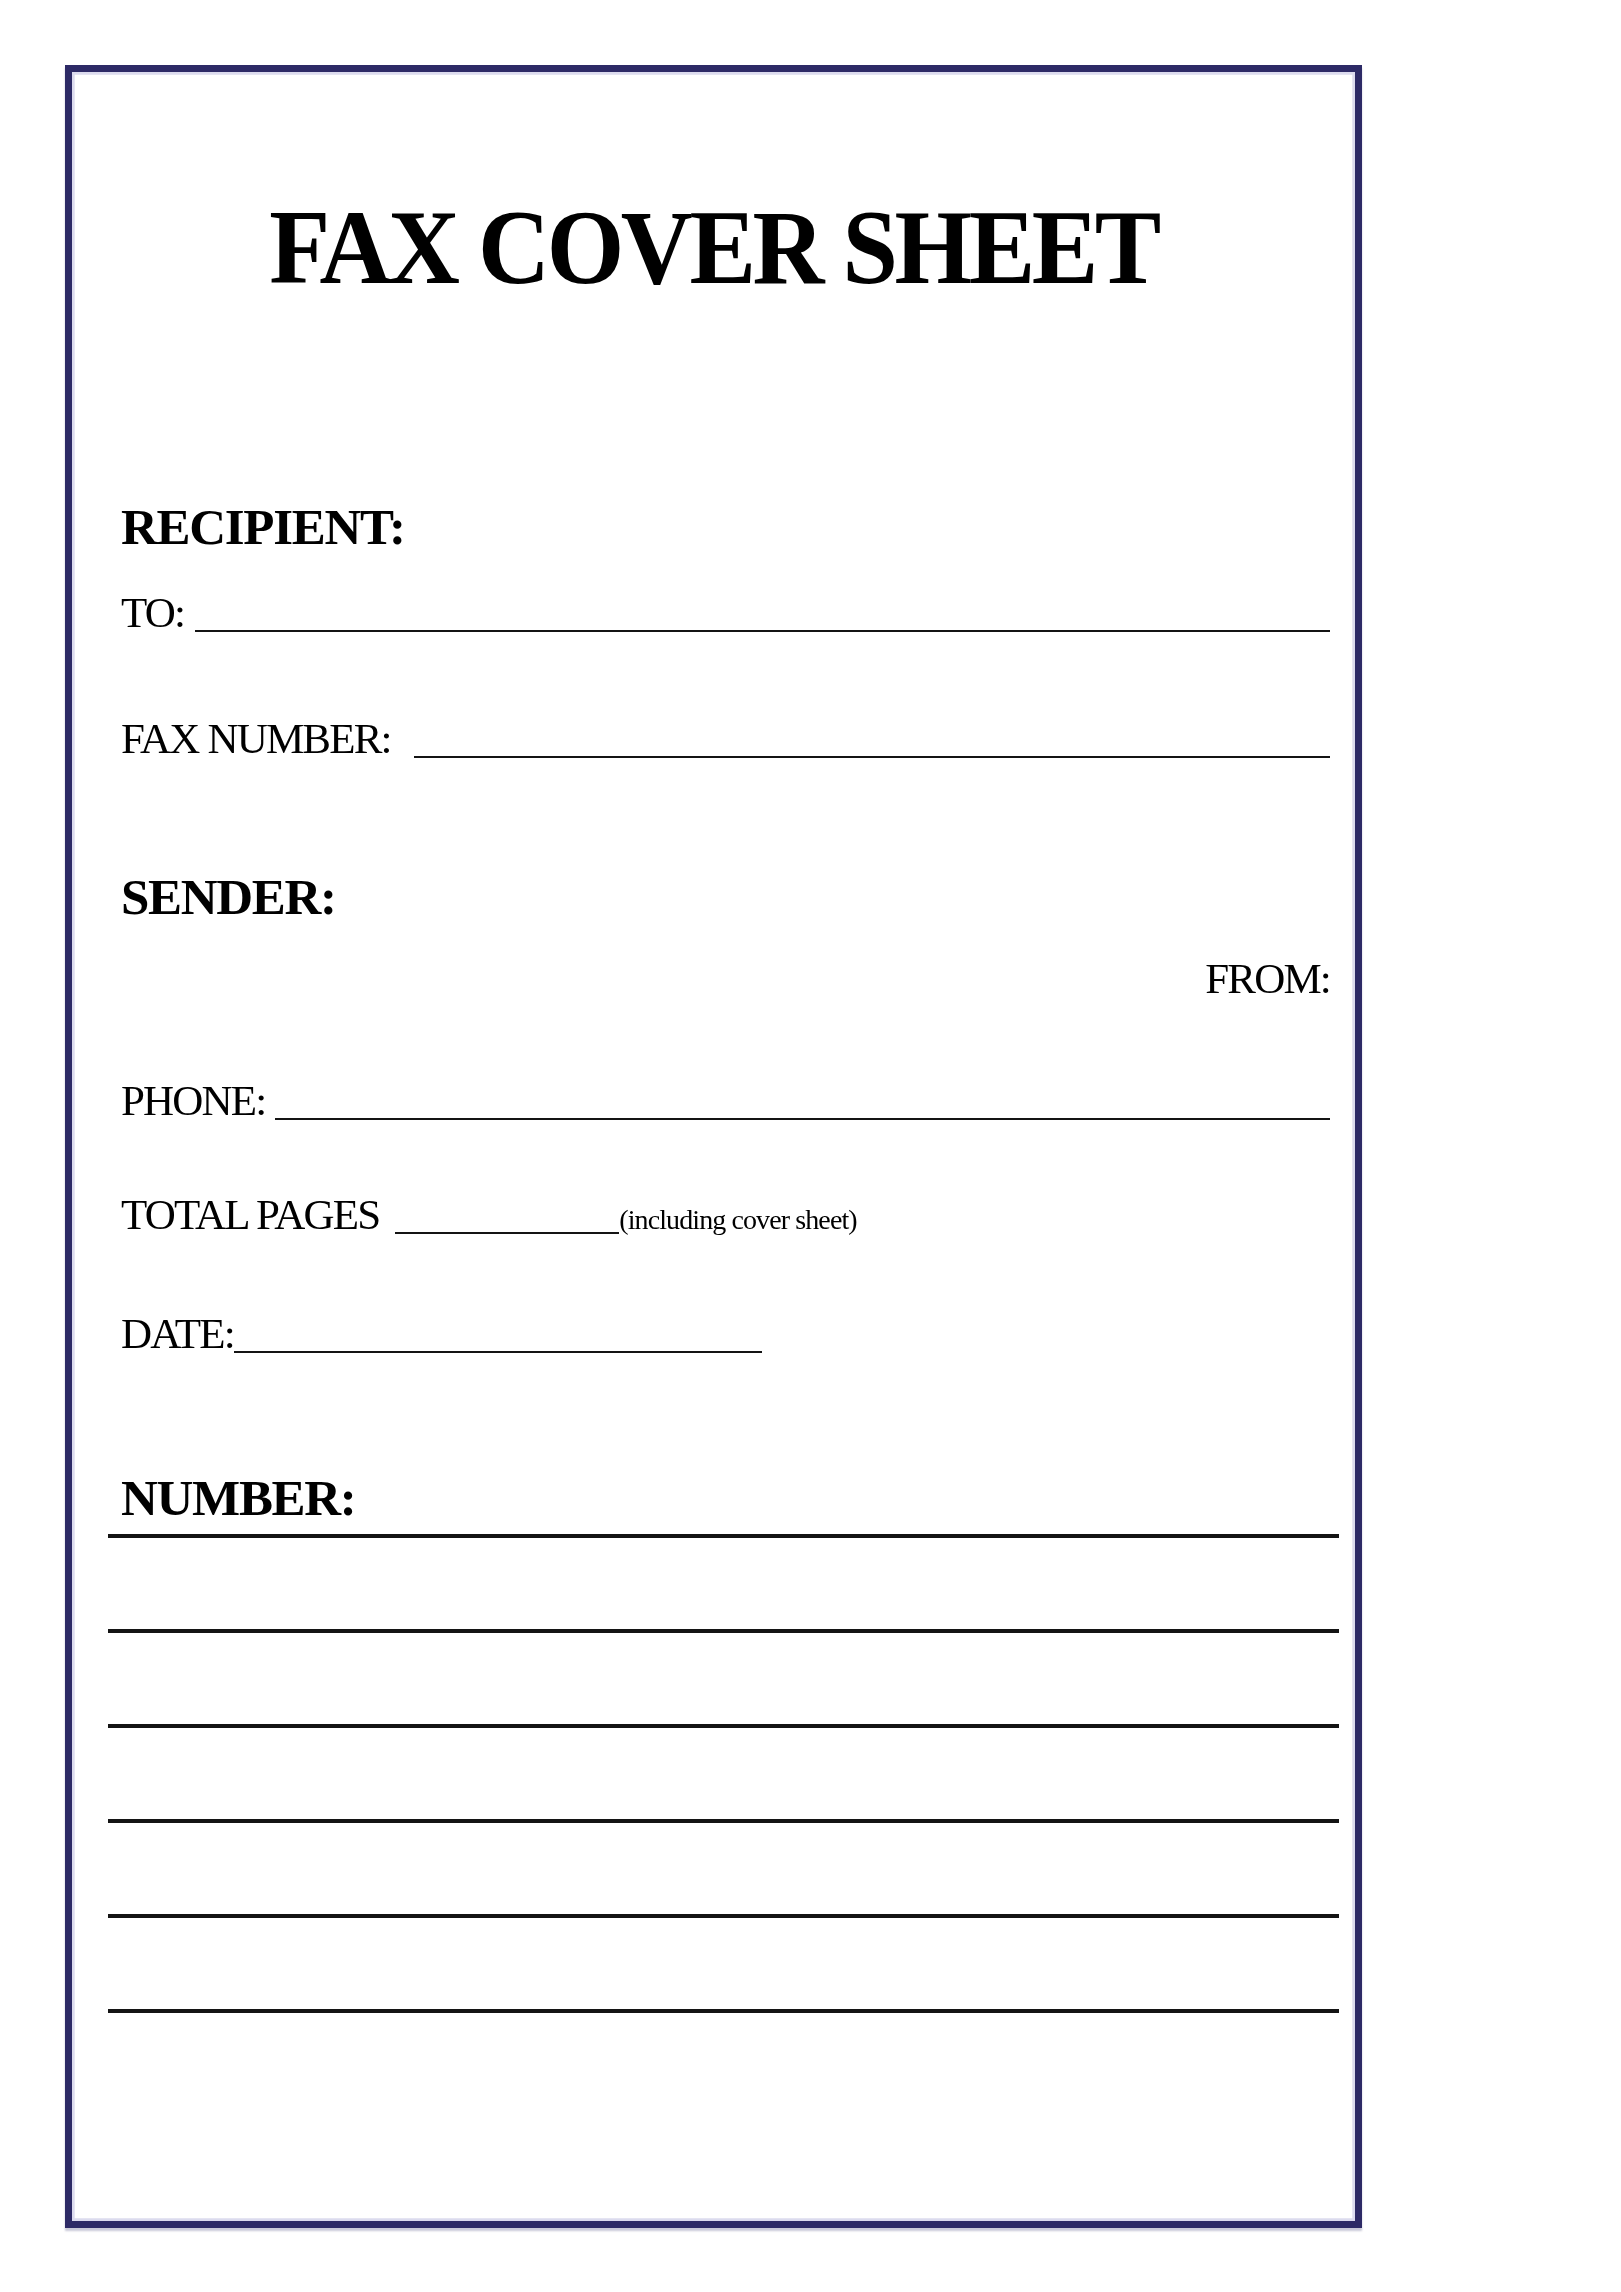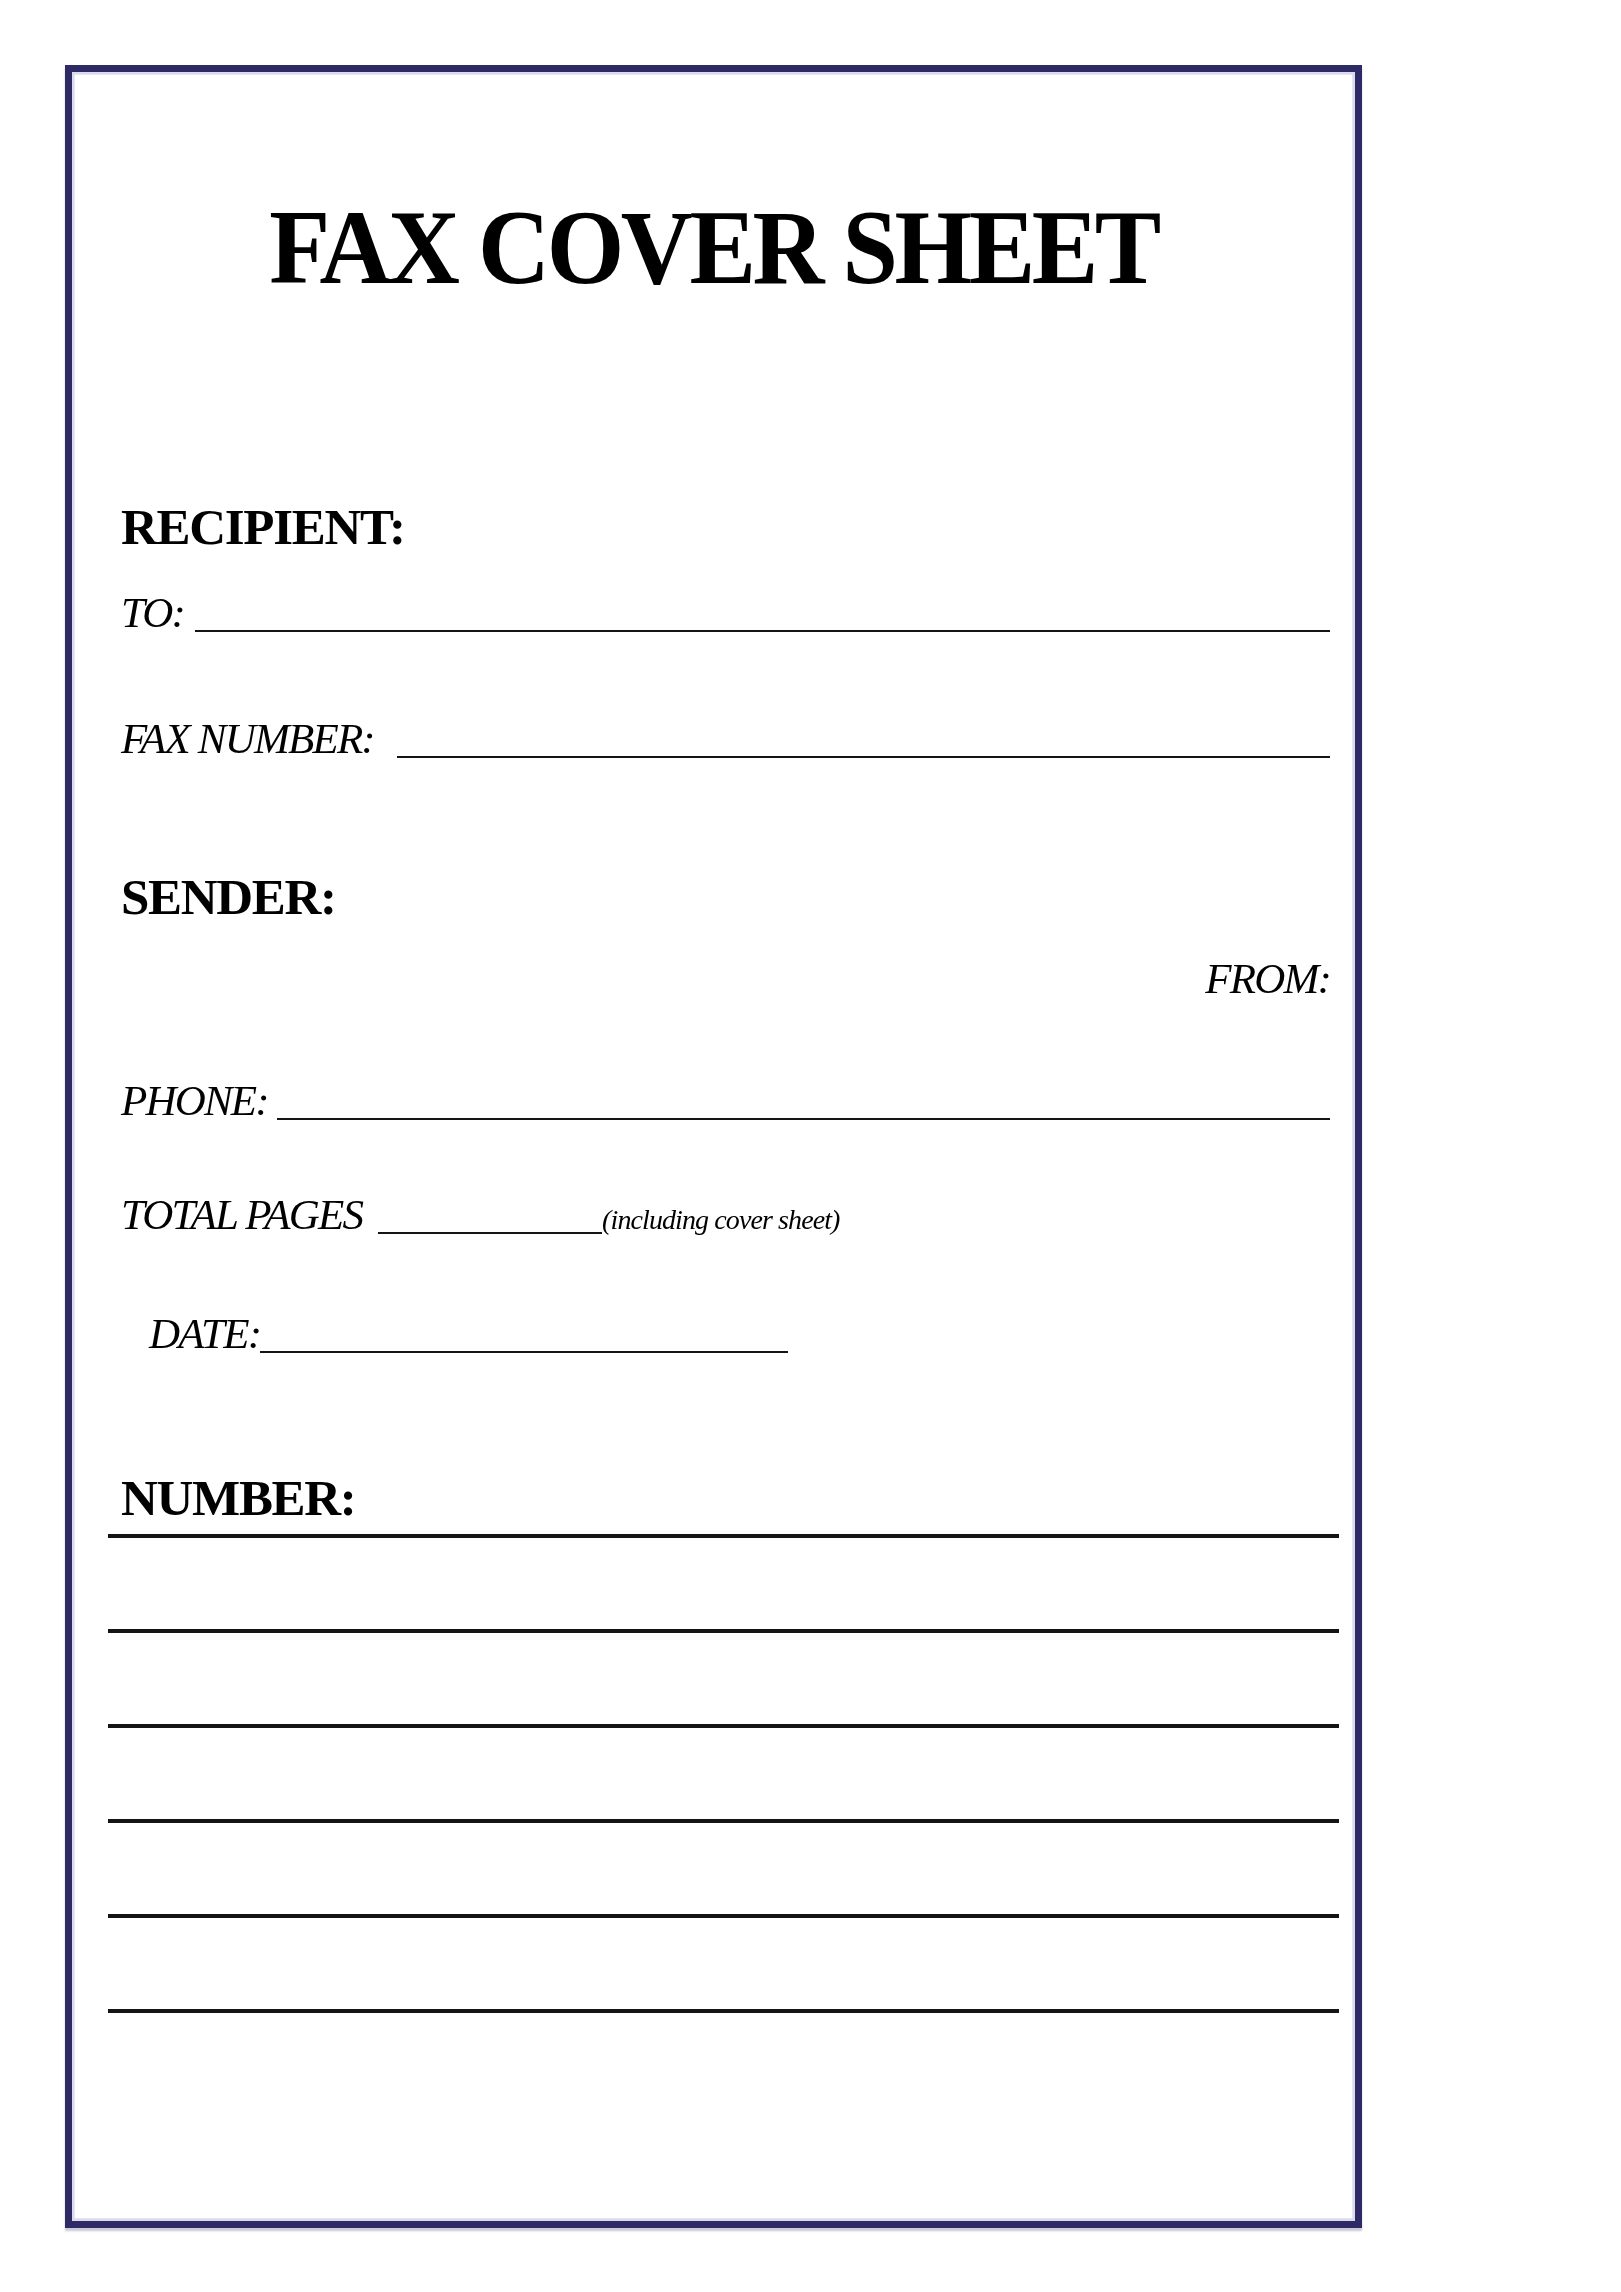--- a/index.html
+++ b/index.html
@@ -56,21 +56,20 @@
   .heading.recipient { top: 394px; }
   .heading.sender    { top: 764px; }
   .heading.message   { top: 1365px; }
   .row {
     position: absolute;
     left: 49px;
     right: 25px;
     height: 52px;
     display: flex;
     align-items: flex-end;
-    font-style: italic;
   }
   .row .label {
     font-size: 43px;
     letter-spacing: -1.8px;
     line-height: 1.1;
     white-space: nowrap;
   }
   .row .fill {
     display: block;
     flex: 1 1 auto;
@@ -91,21 +90,21 @@
   .row-phone .fill { margin-left: 9px; }
   .row-pages   { top: 1114px; }
   .row-pages .fill { flex: 0 0 auto; width: 224px; margin-left: 16px; }
   .row-pages .note {
     font-size: 28px;
     letter-spacing: -0.9px;
     line-height: 1.1;
     margin-bottom: 1.8px;
     white-space: nowrap;
   }
-  .row-date    { top: 1233px; margin-left: 28px; }
+  .row-date    { top: 1233px; }
   .row-date .fill { flex: 0 0 auto; width: 528px; margin-left: 0; }
   .msg-lines {
     position: absolute;
     left: 36px;
     right: 16px;
     top: 1462px;
   }
   .msg-line {
     height: 0;
     border-top: 4.5px solid var(--rule, #141414);

